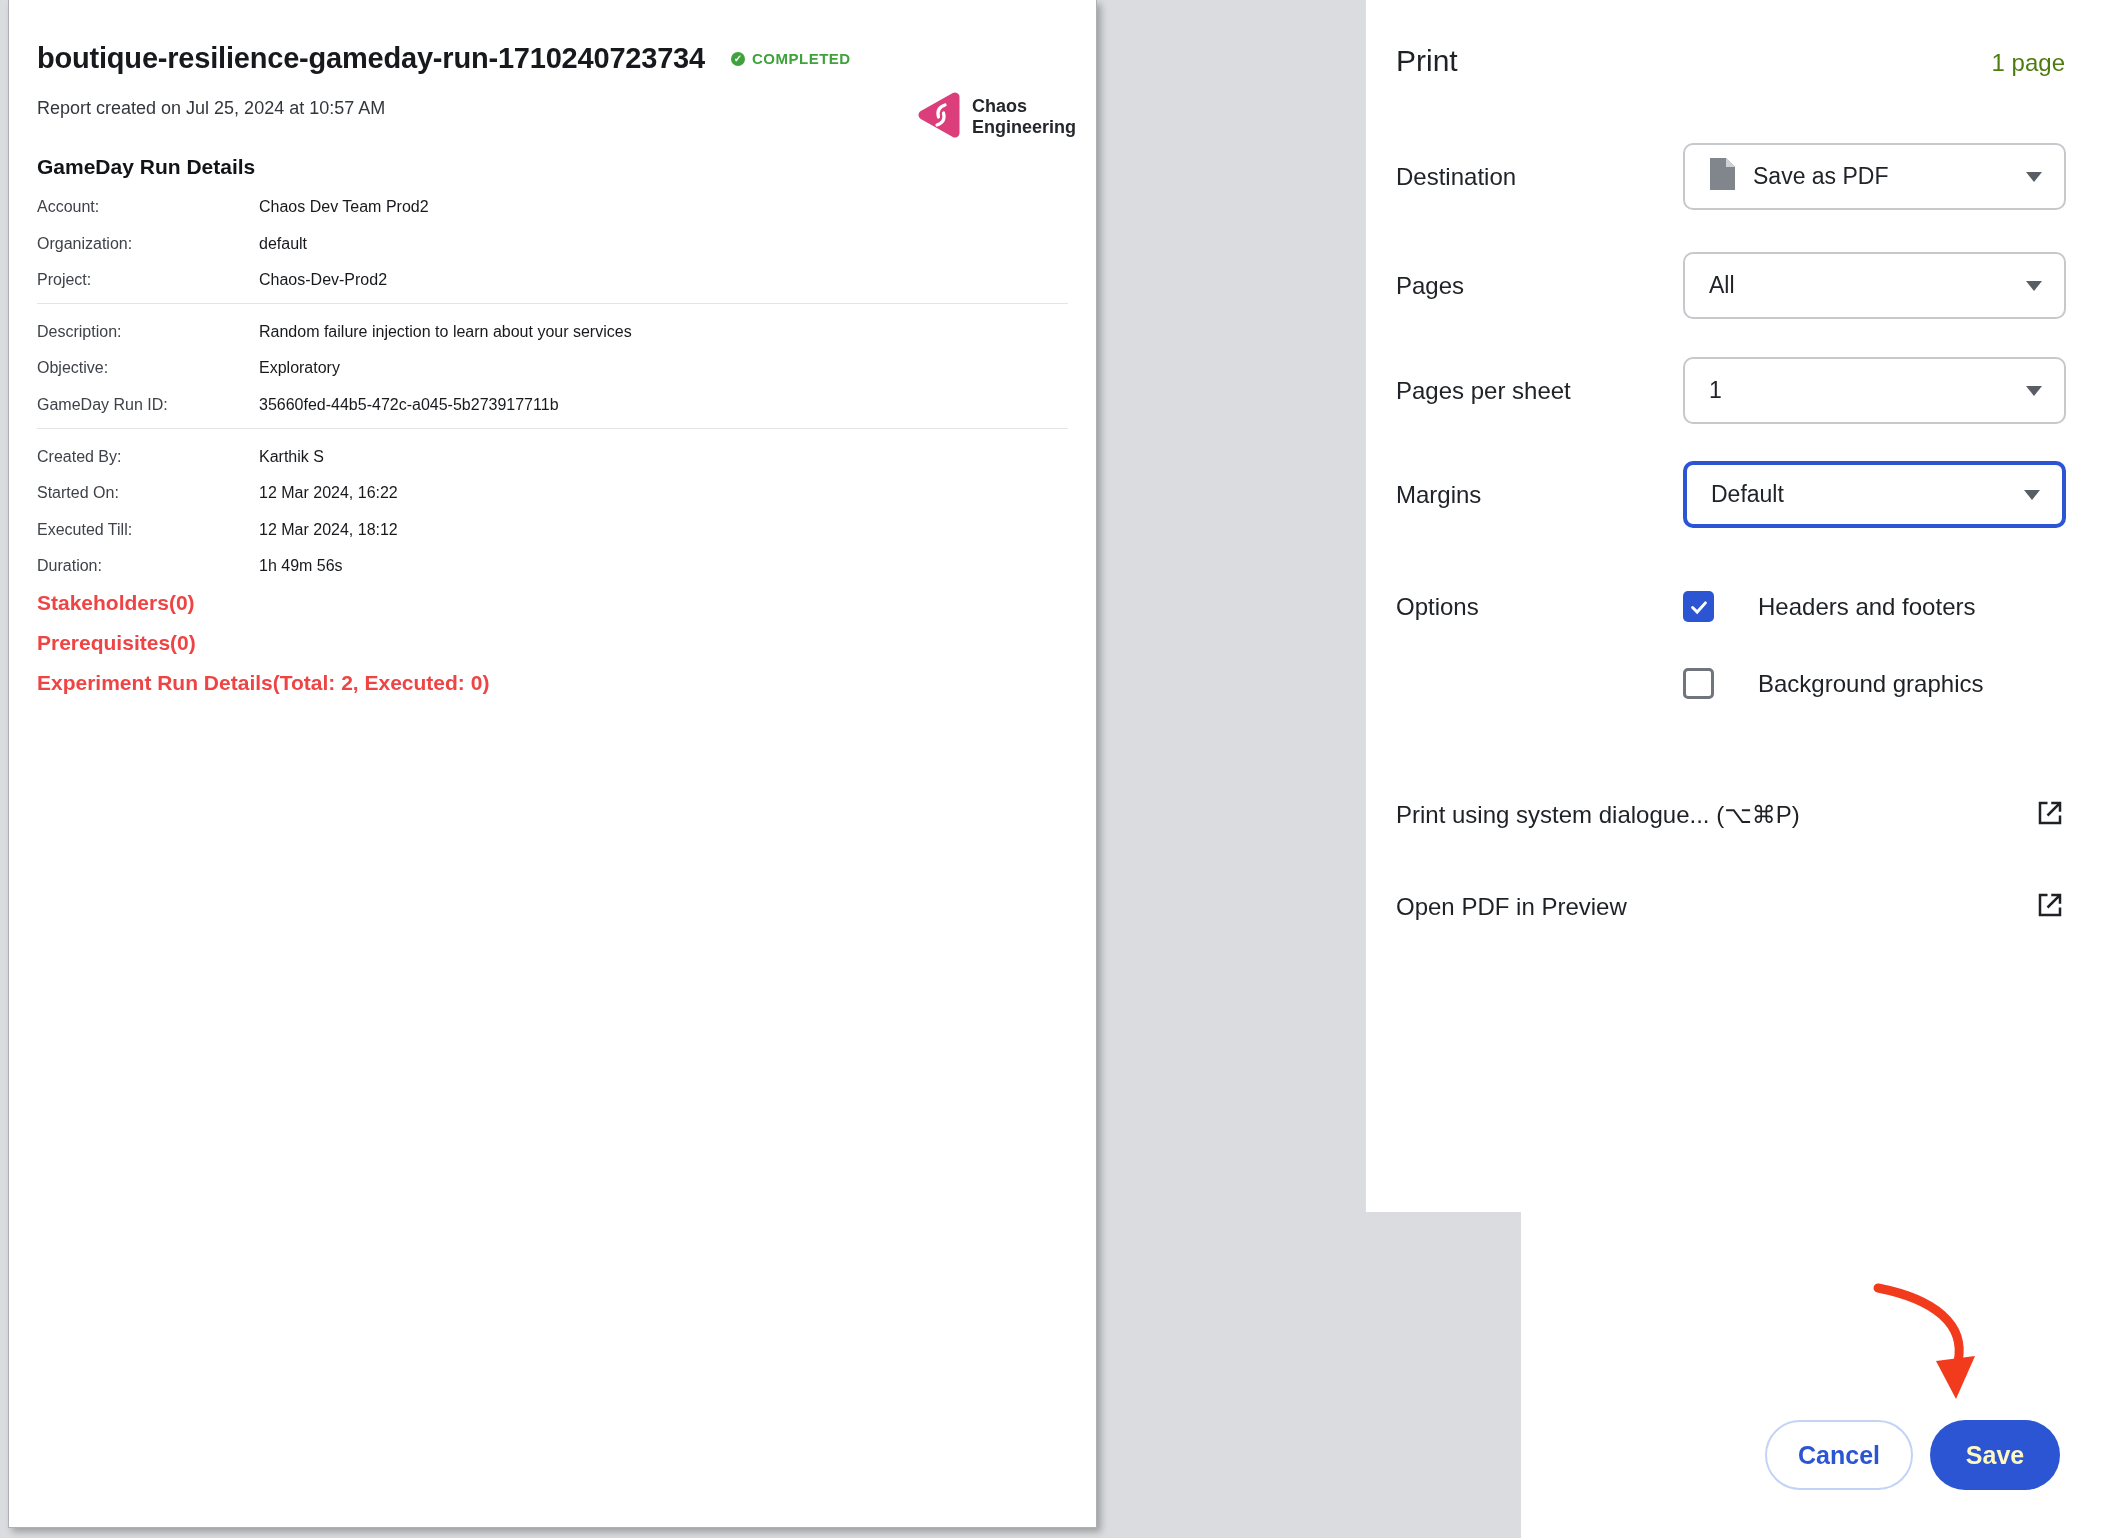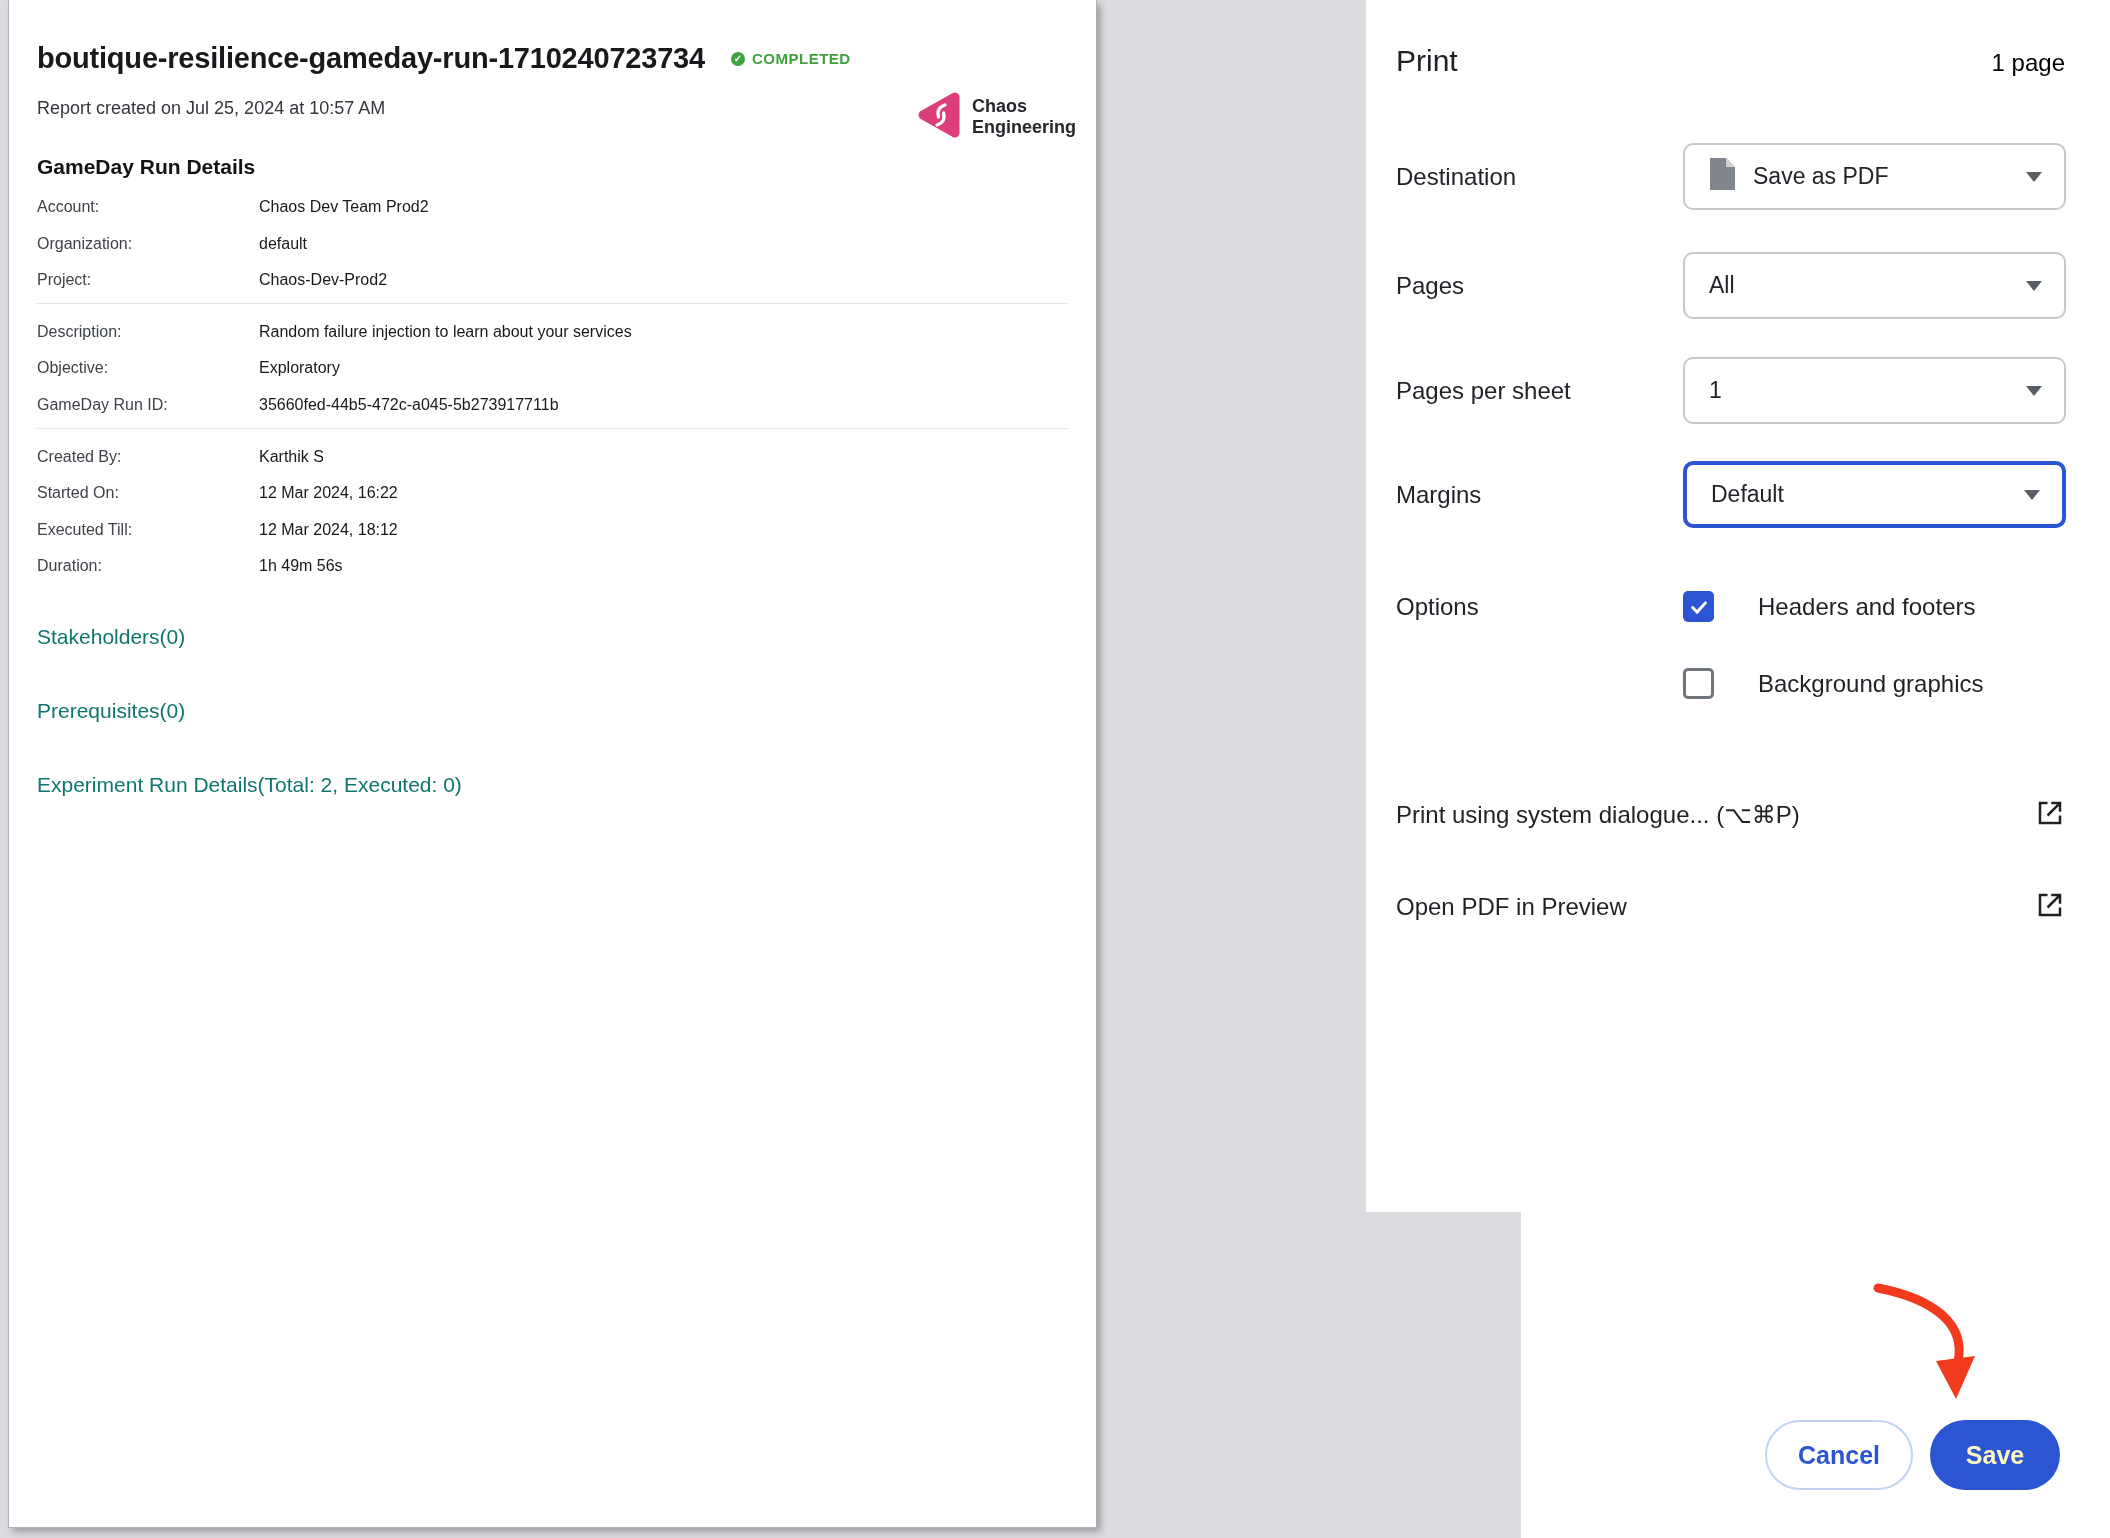--- a/index.html
+++ b/index.html
@@ -27,27 +27,27 @@
   .badge-text{font-size:15px;font-weight:700;color:var(--completed-green);letter-spacing:.5px;}
   .created-line{margin-top:23px;font-size:18px;color:#33373D;}
   .logo{position:absolute;top:48px;right:20px;display:flex;align-items:center;gap:10px;}
   .logo-text{display:flex;flex-direction:column;font-size:18px;font-weight:700;color:#24272B;line-height:1.17;}
   .section-heading{margin-top:36px;font-size:21px;font-weight:700;color:#111316;}
   .detail-row{display:flex;margin-top:19px;font-size:16px;line-height:1.1;}
   .detail-row:first-of-type{margin-top:16px;}
   .dl{width:222px;flex:0 0 222px;color:#3E4249;}
   .dv{color:#17191C;}
   .divider{border:none;border-top:1px solid #E4E5E9;margin:14px 0 6px;}
-  .sub-heading{font-size:21px;font-weight:400;color:#0f766e;margin-top:50px;}
+  .sub-heading{font-size:21px;font-weight:700;color:#ef4444;margin-top:16px;}
 
   
   .panel{position:absolute;left:1365px;top:0;width:745px;height:1212px;background:#fff;border-left:1px solid #DEDFE3;}
   .panel-header{position:absolute;left:30px;right:45px;top:44px;display:flex;justify-content:space-between;align-items:baseline;}
   .panel-title{font-size:30px;font-weight:400;color:#1E2125;}
-  .page-count{font-size:24px;font-weight:500;color:#000000;}
+  .page-count{font-size:24px;font-weight:500;color:#4d7c0f;}
   .setting-row{position:absolute;left:30px;right:45px;height:67px;}
   .row-label{font-size:24px;color:#202328;line-height:67px;}
   .select{position:absolute;left:287px;top:0;width:383px;height:67px;border:2px solid #C6C8CC;border-radius:10px;
           background:#fff;display:flex;align-items:center;gap:18px;padding:0 24px;font-size:23px;color:#202328;cursor:pointer;}
   .select.focused{border:4px solid var(--accent-blue);}
   .caret{position:absolute;right:22px;top:50%;margin-top:-5px;width:0;height:0;
          border-left:8px solid transparent;border-right:8px solid transparent;border-top:10px solid #585E63;}
   .options-label{position:absolute;left:30px;top:591px;font-size:24px;color:#202328;line-height:31px;}
   .option{position:absolute;left:317px;display:flex;align-items:center;gap:44px;cursor:pointer;}
   .option.o1{top:591px;}

